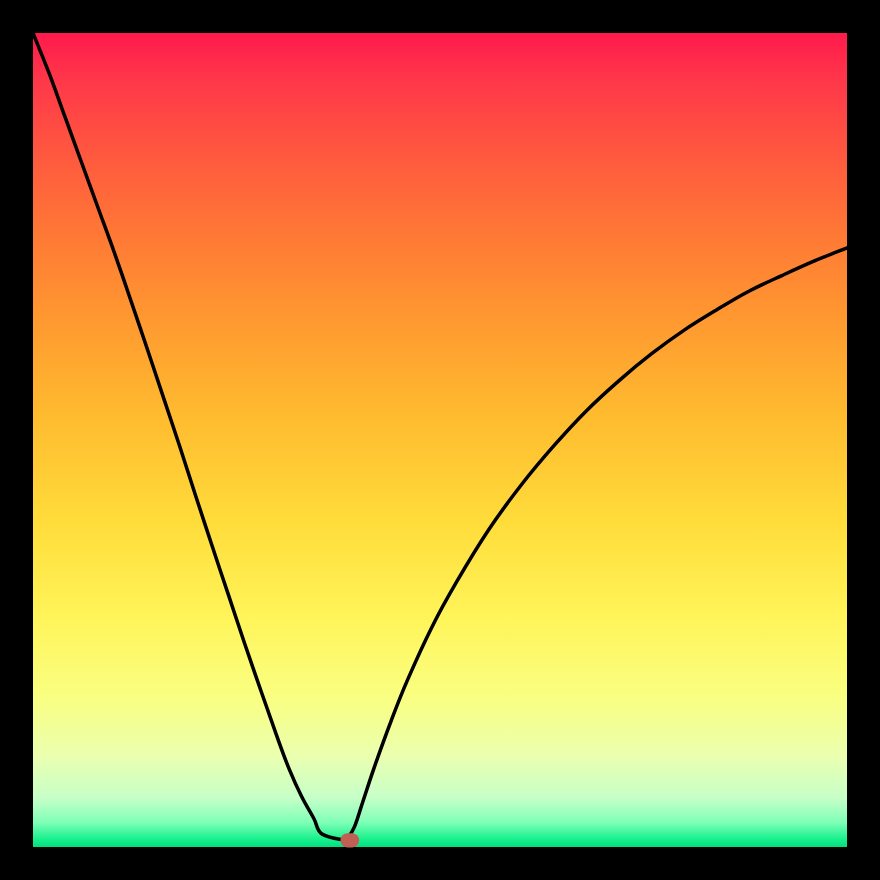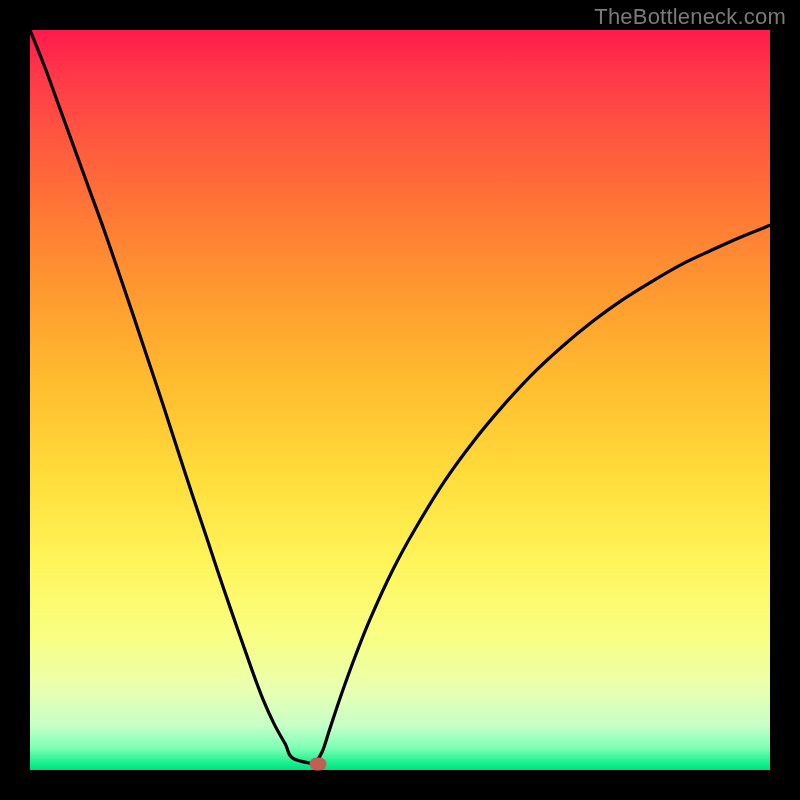--- a/index.html
+++ b/index.html
@@ -67,21 +67,20 @@
     background: #c06055;
     border-radius: 7px;
     transform: translate(-50%, -50%);
     z-index: 5;
   }
 </style>
 </head>
 <body>
 
 <div class="frame">
-  <div class="watermark">TheBottleneck.com</div>
   <div class="plot">
     <svg class="curve" viewBox="0 0 740 740" preserveAspectRatio="none">
       <path id="curve-left" fill="none" stroke="#000" stroke-width="3.2" stroke-linecap="round" stroke-linejoin="round" d="M 0.00 0.00 C 2.66 6.66, 9.47 23.01, 14.80 37.00 C 20.13 50.99, 24.27 63.05, 29.60 77.70 C 34.93 92.35, 39.07 103.75, 44.40 118.40 C 49.73 133.05, 53.87 144.45, 59.20 159.10 C 64.53 173.75, 68.67 184.75, 74.00 199.80 C 79.33 214.85, 83.47 227.14, 88.80 242.72 C 94.13 258.30, 98.27 270.53, 103.60 286.38 C 108.93 302.23, 113.07 314.80, 118.40 330.78 C 123.73 346.76, 127.87 358.93, 133.20 375.18 C 138.53 391.43, 142.67 404.68, 148.00 421.06 C 153.33 437.44, 157.47 450.08, 162.80 466.20 C 168.13 482.32, 172.27 494.62, 177.60 510.60 C 182.93 526.58, 187.07 539.28, 192.40 555.00 C 197.73 570.72, 201.87 582.60, 207.20 597.92 C 212.53 613.24, 217.34 627.18, 222.00 640.10 C 226.66 653.02, 229.10 659.98, 233.10 669.70 C 237.10 679.42, 240.20 686.13, 244.20 694.12 C 248.20 702.11, 251.97 707.97, 255.30 714.10 C 258.63 720.23, 257.37 724.56, 262.70 728.16 C 268.03 731.76, 280.90 733.01, 284.90 734.08"></path>
       <path id="curve-right" fill="none" stroke="#000" stroke-width="3.2" stroke-linecap="round" stroke-linejoin="round" d="M 284.90 734.08 C 286.23 731.82, 289.64 727.76, 292.30 721.50 C 294.96 715.24, 296.37 709.29, 299.70 699.30 C 303.03 689.31, 306.14 679.32, 310.80 666.00 C 315.46 652.68, 320.27 639.29, 325.60 625.30 C 330.93 611.31, 333.74 603.62, 340.40 588.30 C 347.06 572.98, 354.61 556.18, 362.60 540.20 C 370.59 524.22, 375.48 515.48, 384.80 499.50 C 394.12 483.52, 403.74 467.38, 414.40 451.40 C 425.06 435.42, 433.34 424.42, 444.00 410.70 C 454.66 396.98, 462.94 387.30, 473.60 375.18 C 484.26 363.06, 492.54 354.02, 503.20 343.36 C 513.86 332.70, 522.14 325.30, 532.80 315.98 C 543.46 306.66, 551.74 299.82, 562.40 291.56 C 573.06 283.30, 581.34 277.29, 592.00 270.10 C 602.66 262.91, 610.94 257.99, 621.60 251.60 C 632.26 245.21, 640.54 240.17, 651.20 234.58 C 661.86 228.99, 670.14 225.45, 680.80 220.52 C 691.46 215.59, 699.74 211.73, 710.40 207.20 C 721.06 202.67, 734.67 197.49, 740.00 195.36"></path>
     </svg>
     <div id="marker" class="marker" style="left: 287.86px; top: 734.08px; background: rgb(192, 96, 85);"></div>
   </div>
 </div>
 
 </body></html>

